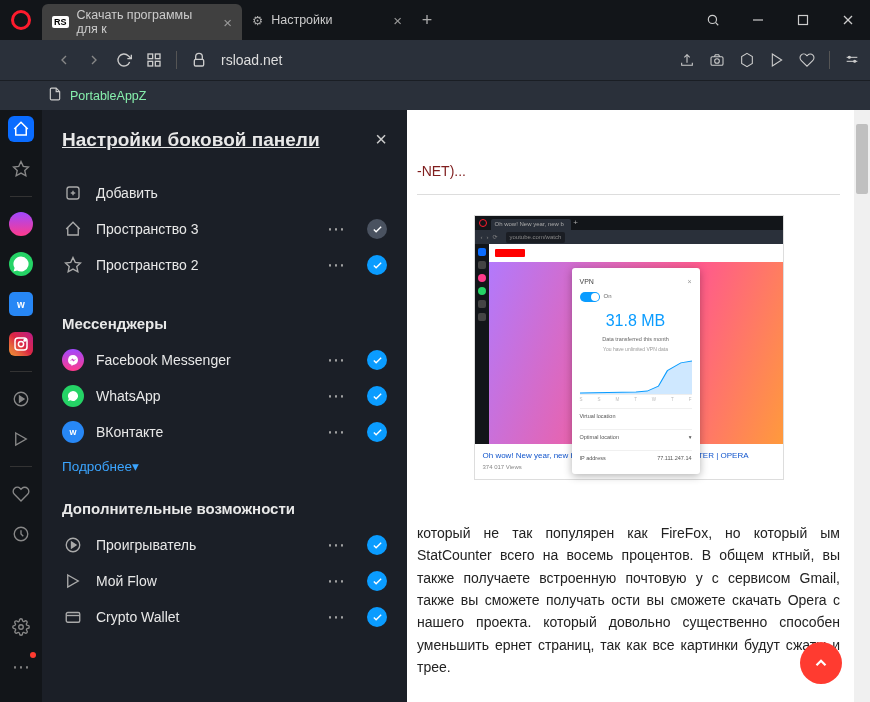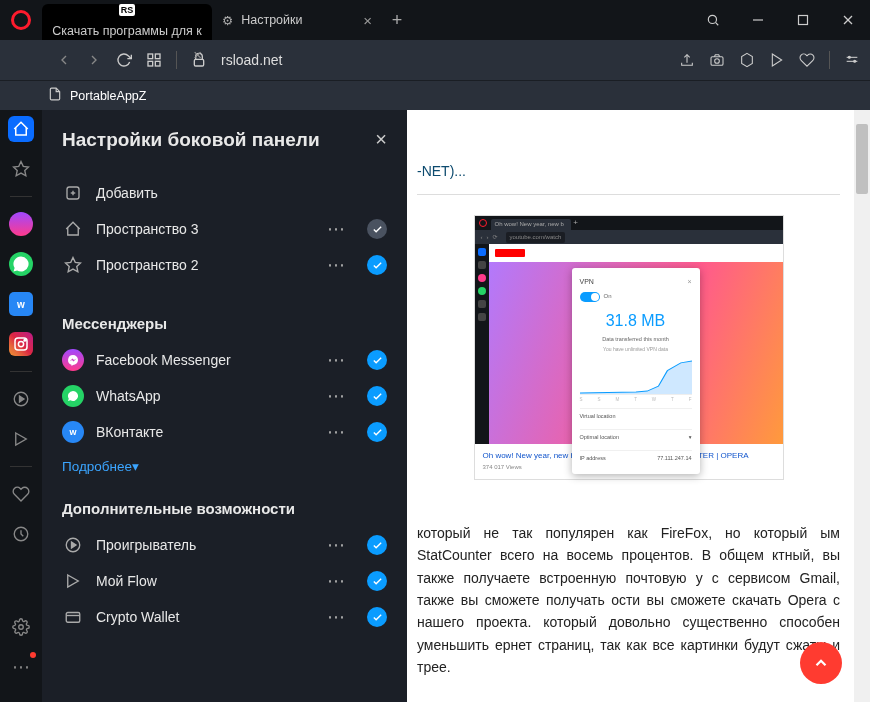--- a/index.html
+++ b/index.html
@@ -4,56 +4,56 @@
 <style>
 * { margin: 0; padding: 0; box-sizing: border-box; font-family: -apple-system, BlinkMacSystemFont, "Segoe UI", Arial, sans-serif; }
 body { width: 870px; height: 702px; background: #121519; overflow: hidden; position: relative; }
 
 
 .titlebar { height: 40px; background: #121519; display: flex; align-items: stretch; }
 .opera-logo { width: 42px; display: flex; align-items: center; justify-content: center; }
 .opera-o { width: 20px; height: 20px; border-radius: 50%; border: 3px solid #ff1b2d; }
 .tabs { display: flex; flex: 1; align-items: stretch; }
 .tab { display: flex; align-items: center; padding: 0 10px; gap: 8px; color: #ccc; font-size: 12.5px; position: relative; min-width: 170px; max-width: 200px; }
-.tab.active { background: #000000; border-radius: 6px 6px 0 0; margin-top: 4px; flex-direction: column; }
+.tab.active { background: #404040; border-radius: 6px 6px 0 0; margin-top: 4px; }
 .tab-close { color: #999; font-size: 15px; margin-left: auto; cursor: pointer; }
 .tab-add { width: 30px; display: flex; align-items: center; justify-content: center; color: #aaa; font-size: 18px; }
 .winctrl { display: flex; margin-left: auto; }
 .winbtn { width: 45px; display: flex; align-items: center; justify-content: center; color: #ccc; }
 .winbtn svg { width: 14px; height: 14px; }
 
 
 .addrbar { height: 40px; background: #2a303a; display: flex; align-items: center; padding: 8px 10px; gap: 14px; color: #ccc; }
 .addrbar .navbtn { color: #888; display: flex; align-items: center; }
 .addrbar .navbtn.active { color: #ccc; }
 .addrbar svg { width: 16px; height: 16px; }
 .url { font-size: 14px; flex: 1; color: #ddd; }
 .addrright { display: flex; gap: 14px; align-items: center; }
 
 
-.bookbar { height: 30px; background: #2a303a; display: flex; align-items: center; padding: 0 48px; gap: 8px; color: #ffffff; font-size: 12.5px; border-top: 1px solid #1a1e24; }
+.bookbar { height: 30px; background: #2a303a; display: flex; align-items: center; padding: 0 48px; gap: 8px; color: #86efac; font-size: 12.5px; border-top: 1px solid #1a1e24; }
 
 
 .main { display: flex; height: calc(702px - 110px); }
 
 
 .rail { width: 42px; background: #121519; display: flex; flex-direction: column; align-items: center; padding-top: 6px; gap: 14px; }
 .rail-item { width: 26px; height: 26px; display: flex; align-items: center; justify-content: center; color: #888; border-radius: 6px; position: relative; }
 .rail-item.home { background: #0a6cff; color: #fff; }
 .rail-item svg { width: 18px; height: 18px; }
 .rail-icon-fb { background: linear-gradient(#a048ff,#ff3a8c); border-radius: 50%; width: 24px; height: 24px; }
 .rail-icon-wa { background: #25d366; border-radius: 50%; width: 24px; height: 24px; display:flex;align-items:center;justify-content:center; }
 .rail-icon-vk { background: #2787f5; border-radius: 5px; width: 24px; height: 24px; display:flex;align-items:center;justify-content:center;color:#fff;font-size:10px;font-weight:bold; }
 .rail-icon-ig { background: linear-gradient(45deg,#f09433,#e6683c,#dc2743,#cc2366,#bc1888); border-radius: 6px; width: 24px; height: 24px; display:flex;align-items:center;justify-content:center; }
 .rail-dot::after { content:''; position:absolute; top:-2px; right:-2px; width:6px;height:6px;background:#ff3b30;border-radius:50%; }
 
 
 .panel { width: 365px; background: #1b1f27; color: #e8e8e8; overflow-y: auto; padding-bottom: 20px; }
 .panel-head { display: flex; align-items: center; justify-content: space-between; padding: 18px 20px 24px; }
-.panel-title { font-size: 19px; font-weight: 600; }
+.panel-title { font-size: 19px; font-weight: 600; text-decoration: underline; }
 .panel-close { color: #ccc; font-size: 20px; cursor: pointer; }
 .section-head { font-size: 15px; font-weight: 600; padding: 8px 20px 10px; display: flex; align-items: center; justify-content: space-between; }
 .toggle { width: 40px; height: 22px; background: #0a9cff; border-radius: 11px; position: relative; }
 .toggle::after { content:''; position:absolute; right:2px; top:2px; width:18px; height:18px; background:#fff; border-radius:50%; }
 .row { display: flex; align-items: center; padding: 7px 20px; gap: 12px; font-size: 14px; }
 .row-icon { width: 22px; height: 22px; display: flex; align-items: center; justify-content: center; color: #aaa; flex-shrink: 0; }
 .row-icon svg { width: 18px; height: 18px; }
 .row-label { flex: 1; }
 .more { color: #aaa; font-size: 18px; letter-spacing: 2px; }
 .check { width: 20px; height: 20px; border-radius: 50%; background: #0a9cff; display: flex; align-items: center; justify-content: center; margin-left: 8px; }
@@ -90,21 +90,21 @@
 .vpncard .vt::after { content:'';position:absolute;right:1px;top:1px;width:8px;height:8px;background:#fff;border-radius:50%; }
 .vpncard .big { text-align:center;color:#0a9cff;font-size:16px;font-weight:300;margin-top:6px; }
 .vpncard .sub { text-align:center;font-size:5.5px;color:#666;margin-top:2px; }
 .vpncard .sub2 { text-align:center;font-size:5px;color:#999;margin-top:1px; }
 .vpncard .chart { height:36px;margin-top:6px;position:relative;border-bottom:1px solid #eee; }
 .vpncard .chart svg { width:100%;height:100%; }
 .vpncard .ax { display:flex;justify-content:space-between;font-size:4.5px;color:#bbb;margin-top:1px; }
 .vpncard .fld { display:flex;justify-content:space-between;font-size:5.5px;color:#555;margin-top:5px;padding:3px 0;border-top:1px solid #f0f0f0; }
 .shot-cap { background:#fff;padding:6px 8px;font-size:8px;color:#1155cc; }
 .shot-cap .views { font-size:6px;color:#888; }
-.fragnet { font-size: 14px; color:#0c4a6e; margin-bottom:12px; }
+.fragnet { font-size: 14px; color:#7f1d1d; margin-bottom:12px; }
 </style>
 </head>
 <body>
 
 <div class="titlebar">
   <div class="opera-logo">
       <div class="opera-o"></div>
     </div>
   <div class="tabs">
     <div class="tab active">

